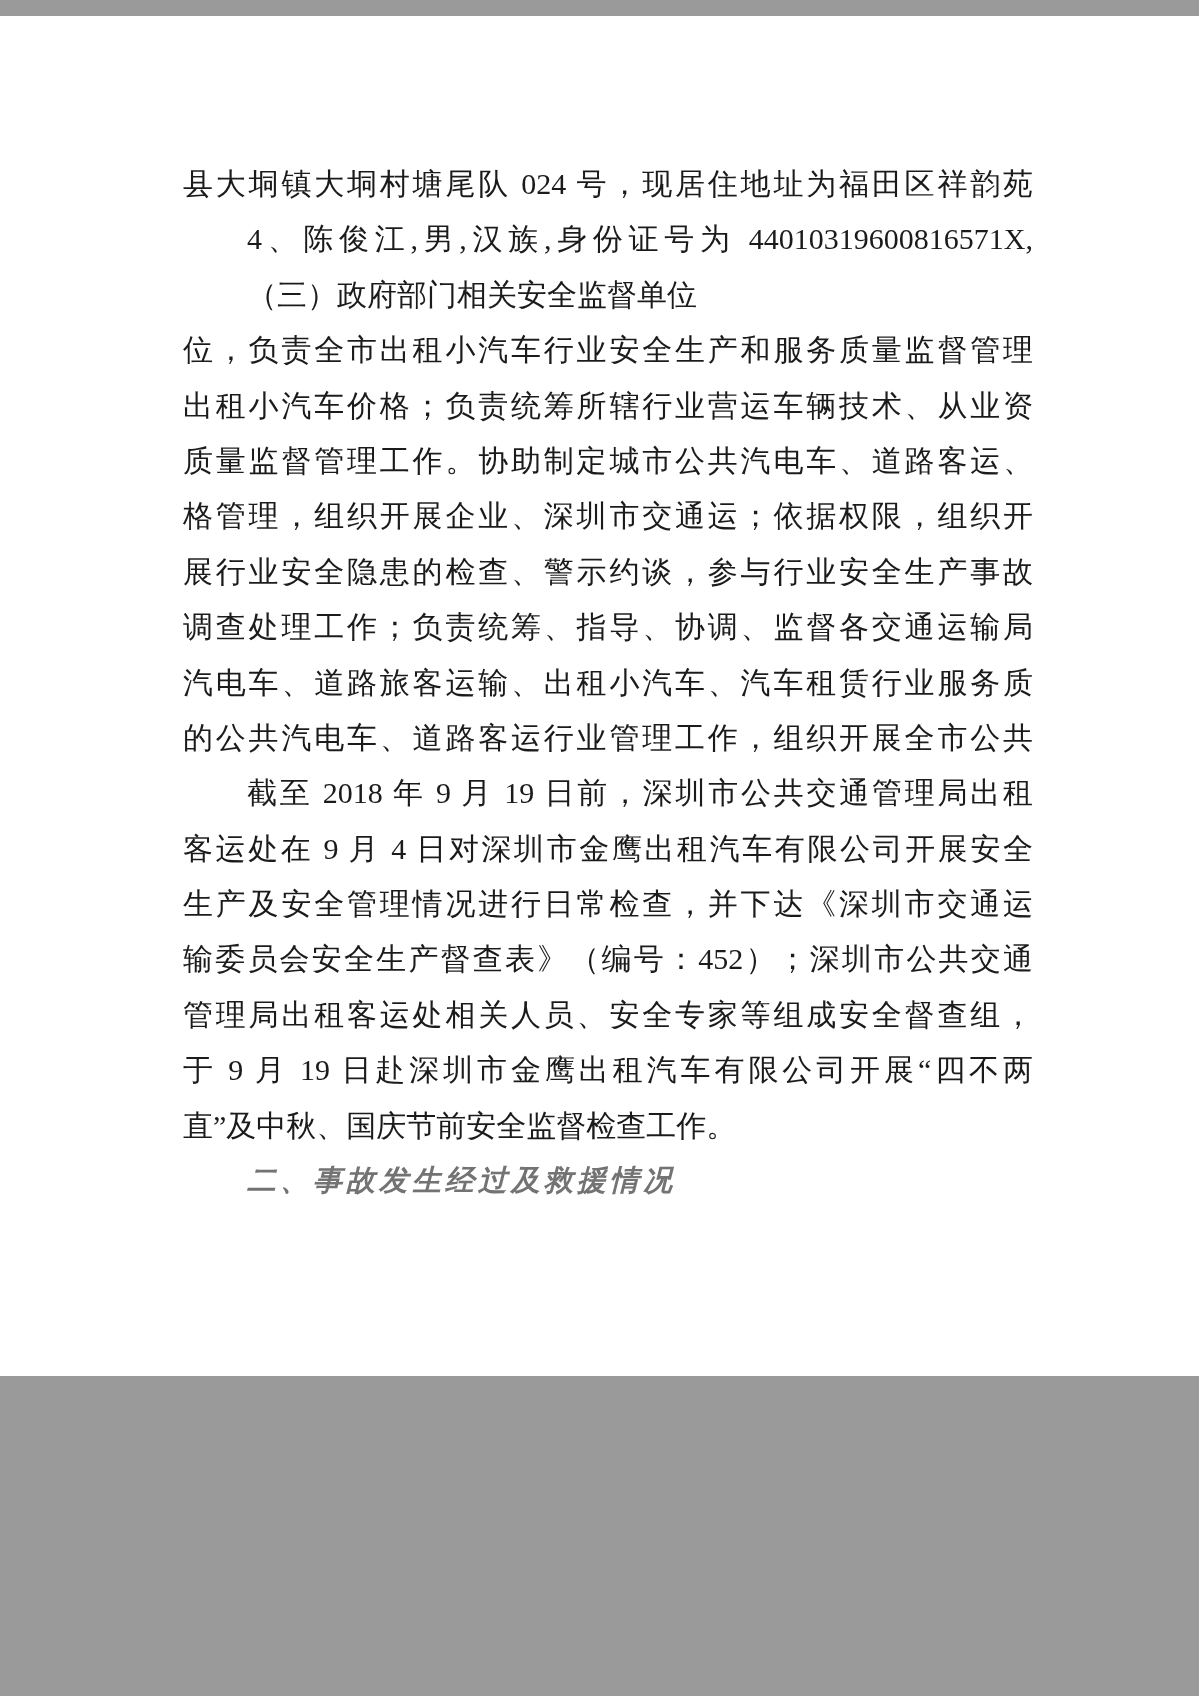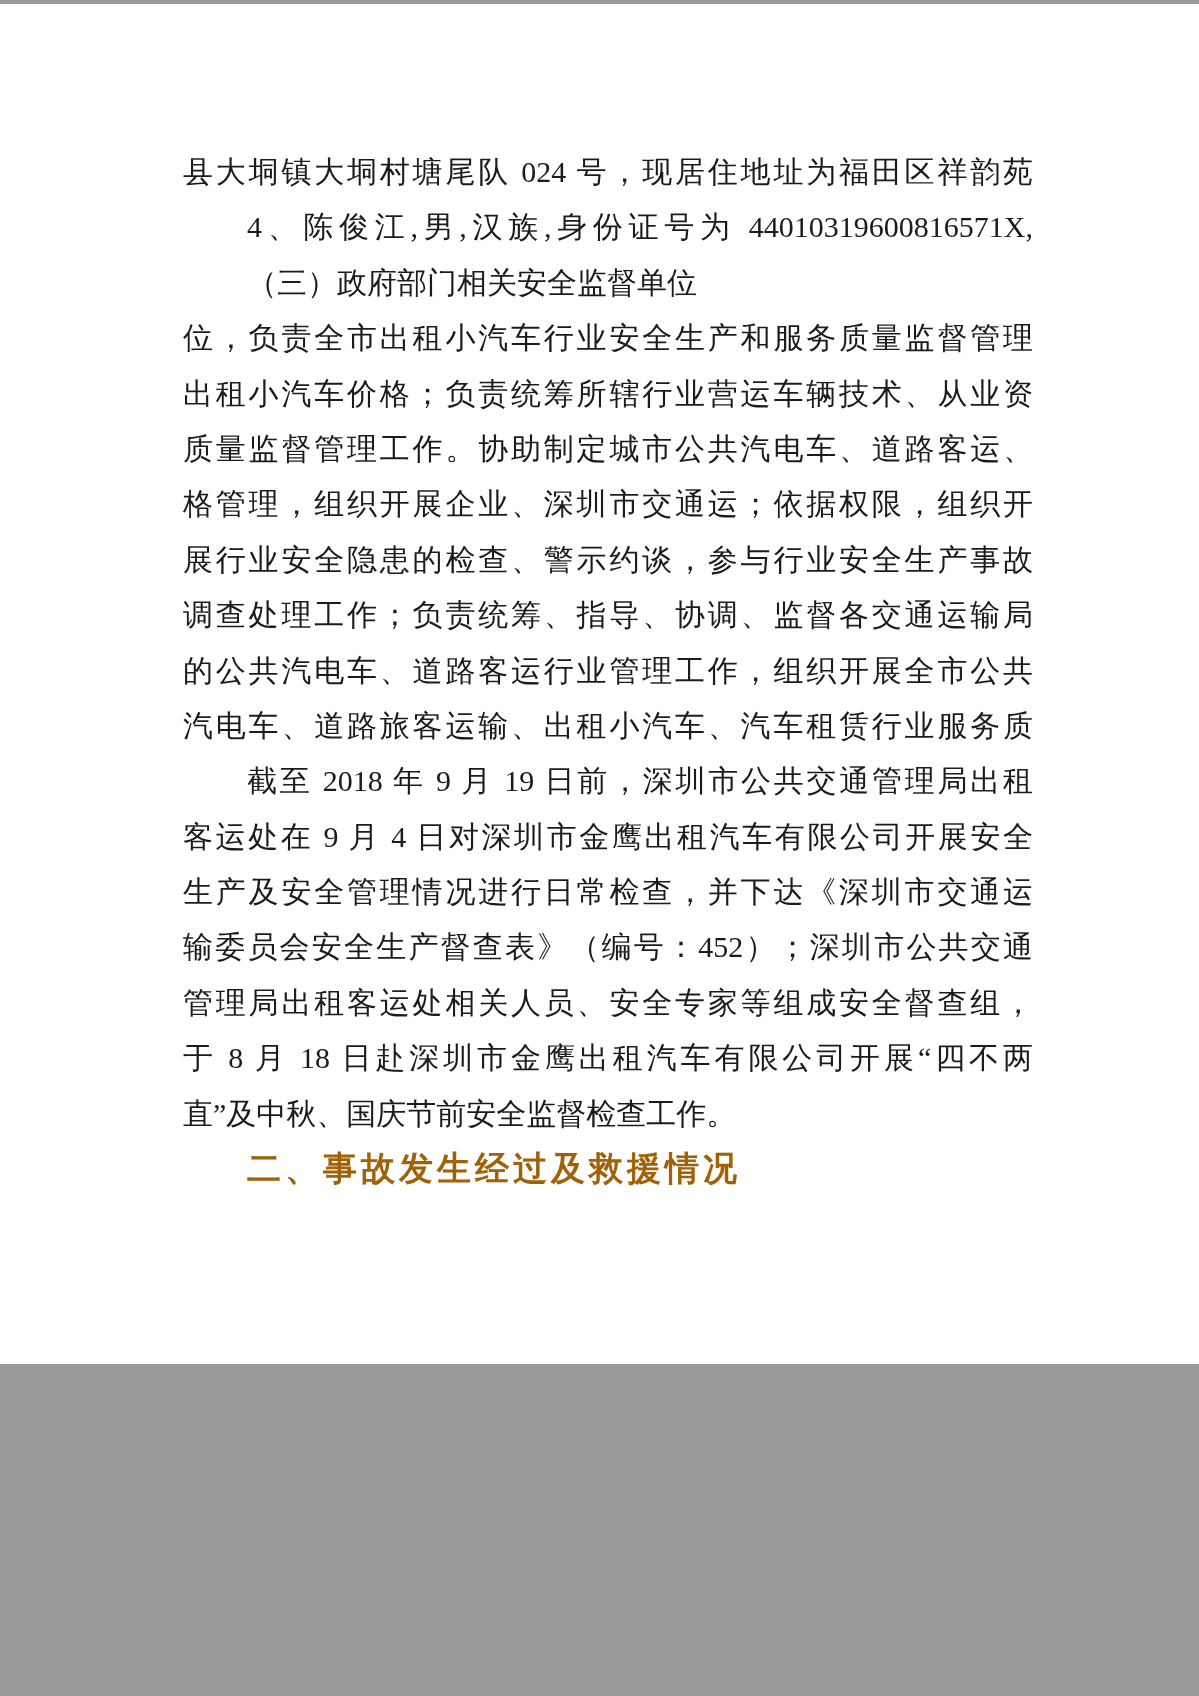--- a/index.html
+++ b/index.html
@@ -1,43 +1,44 @@
 <!DOCTYPE html>
 <html><head>
 <meta charset="utf-8">
 <title>Document</title>
 <style>
   html, body { margin: 0; padding: 0; background: #9a9a9a; }
   .page {
     position: relative;
     width: 1199px;
     height: 1360px;
-    margin: 4px auto;
+    margin: 16px auto;
     background: #ffffff;
     overflow: hidden;
     font-family: "Liberation Serif", "DejaVu Serif", serif;
     color: #1b1b1b;
   }
   .content {
     position: absolute;
     left: 183px;
     top: 140px;
     width: 850px;
     font-size: 30px;
     line-height: 55.4px;
   }
   .ln { height: 55.4px; white-space: normal; }
   .fill { text-align: justify; text-align-last: justify; }
   .ind { text-indent: 64px; }
   .heading-line {
     font-family: "Liberation Sans", "DejaVu Sans", sans-serif;
     font-weight: 700;
-    font-size: 34px;
+    font-size: 29px;
     letter-spacing: 4px;
-    color: #a16207;
+    color: #737373;
+    font-style: italic;
   }
   .pagenum {
     position: absolute;
     top: 1544px;
     left: 0;
     width: 100%;
     text-align: center;
     font-size: 23px;
     line-height: 32px;
     color: #222;
@@ -61,31 +62,31 @@
       <div class="ln ind">（三）政府部门相关安全监督单位</div>
     </div>
 
     <div>
       <div class="ln fill">位，负责全市出租小汽车行业安全生产和服务质量监督管理</div>
       <div class="ln fill">出租小汽车价格；负责统筹所辖行业营运车辆技术、从业资</div>
       <div class="ln fill">质量监督管理工作。协助制定城市公共汽电车、道路客运、</div>
       <div class="ln fill">格管理，组织开展企业、深圳市交通运；依据权限，组织开</div>
       <div class="ln fill">展行业安全隐患的检查、警示约谈，参与行业安全生产事故</div>
       <div class="ln fill">调查处理工作；负责统筹、指导、协调、监督各交通运输局</div>
+      <div class="ln fill">汽电车、道路旅客运输、出租小汽车、汽车租赁行业服务质</div>
       <div class="ln fill">的公共汽电车、道路客运行业管理工作，组织开展全市公共</div>
-      <div class="ln fill">汽电车、道路旅客运输、出租小汽车、汽车租赁行业服务质</div>
     </div>
 
     <div>
       <div class="ln fill ind">截至 2018 年 9 月 19 日前，深圳市公共交通管理局出租</div>
       <div class="ln fill">客运处在 9 月 4 日对深圳市金鹰出租汽车有限公司开展安全</div>
       <div class="ln fill">生产及安全管理情况进行日常检查，并下达《深圳市交通运</div>
       <div class="ln fill">输委员会安全生产督查表》（编号：452）；深圳市公共交通</div>
       <div class="ln fill">管理局出租客运处相关人员、安全专家等组成安全督查组，</div>
-      <div class="ln fill">于 8 月 18 日赴深圳市金鹰出租汽车有限公司开展“四不两</div>
+      <div class="ln fill">于 9 月 19 日赴深圳市金鹰出租汽车有限公司开展“四不两</div>
       <div class="ln">直”及中秋、国庆节前安全监督检查工作。</div>
     </div>
 
     <div class="ln ind heading-line">二、事故发生经过及救援情况</div>
 
   </div>
 
   <div class="pagenum">4</div>
 </div>
 

